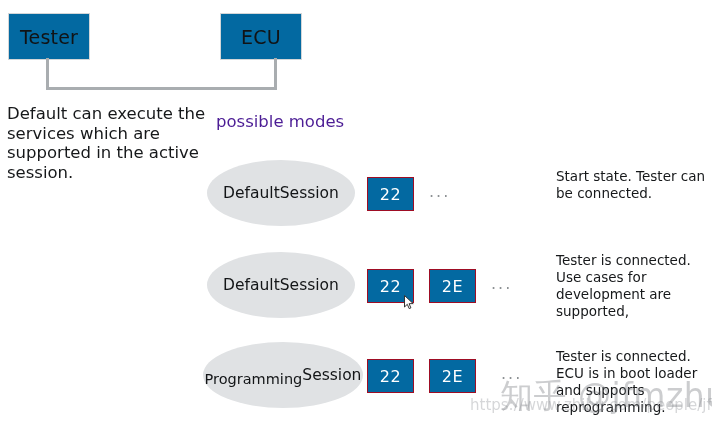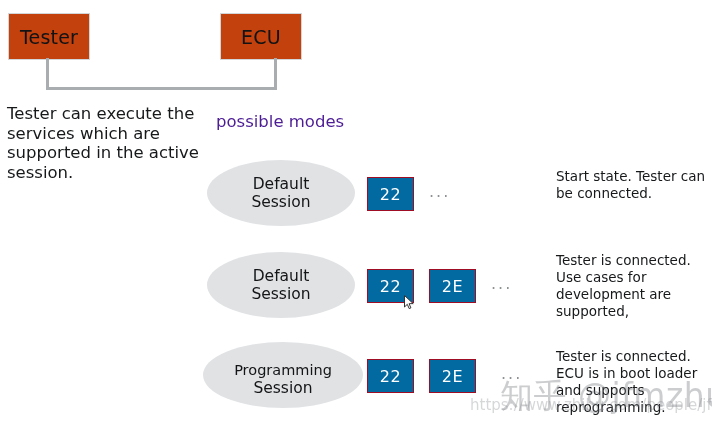--- a/index.html
+++ b/index.html
@@ -13,21 +13,21 @@
     height: 423px;
     background: #ffffff;
     overflow: hidden;
     font-family: "DejaVu Sans", "Liberation Sans", sans-serif;
     color: #1a1a1a;
   }
 
   
   .node-box {
     position: absolute;
-    background: #c2410c;
+    background: #0369a1;
     border: 1px solid #d3d6d8;
     display: flex;
     align-items: center;
     justify-content: center;
     font-size: 19px;
     color: #111315;
     letter-spacing: .2px;
   }
   #node-tester { left: 8px;   top: 13px; width: 80px; height: 45px; }
   #node-ecu    { left: 220px; top: 13px; width: 80px; height: 45px; }
@@ -69,21 +69,21 @@
 
   .session-ellipse {
     position: absolute;
     left: 207px;
     top: 2px;
     width: 148px;
     height: 66px;
     background: #e0e2e4;
     border-radius: 50%;
     display: flex;
-    flex-direction: column;
+    flex-direction: row;
     align-items: center;
     justify-content: center;
     text-align: center;
     font-size: 15.5px;
     line-height: 18px;
     color: #131517;
   }
   .session-ellipse.wide {
     left: 203px;
     width: 160px;
@@ -177,21 +177,21 @@
     <span>Tester</span>
   </div>
   <div class="node-box" id="node-ecu">
     <span>ECU</span>
   </div>
 
   <div class="conn conn-v-left"></div>
   <div class="conn conn-v-right"></div>
   <div class="conn conn-h"></div>
 
-  <div id="left-note">Tester can execute the services which are supported in the active session.</div>
+  <div id="left-note">Default can execute the services which are supported in the active session.</div>
 
   <div id="possible-modes">possible modes</div>
 
   <div class="row" id="row-0">
     <div class="session-ellipse">
       <span class="sess-line1">Default</span>
       <span class="sess-line2">Session</span>
     </div>
     <div class="chips">
       <div class="chip">22</div>

